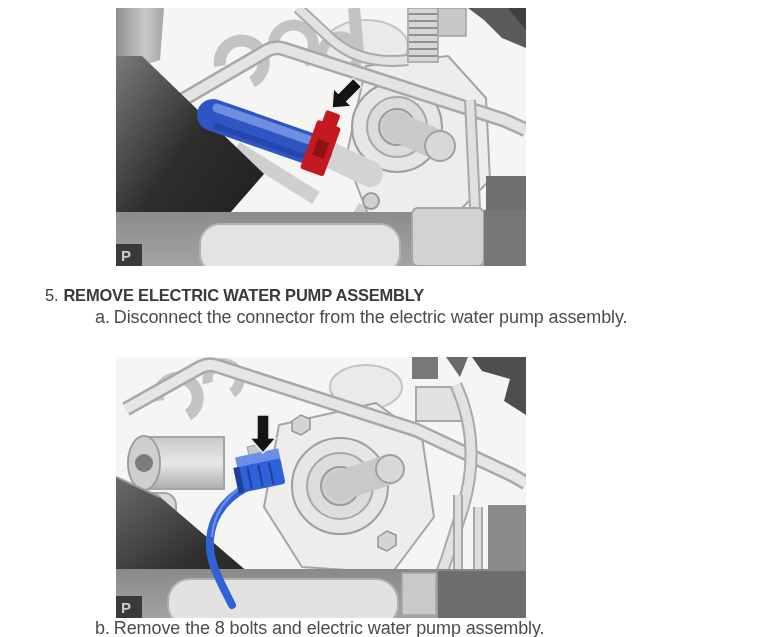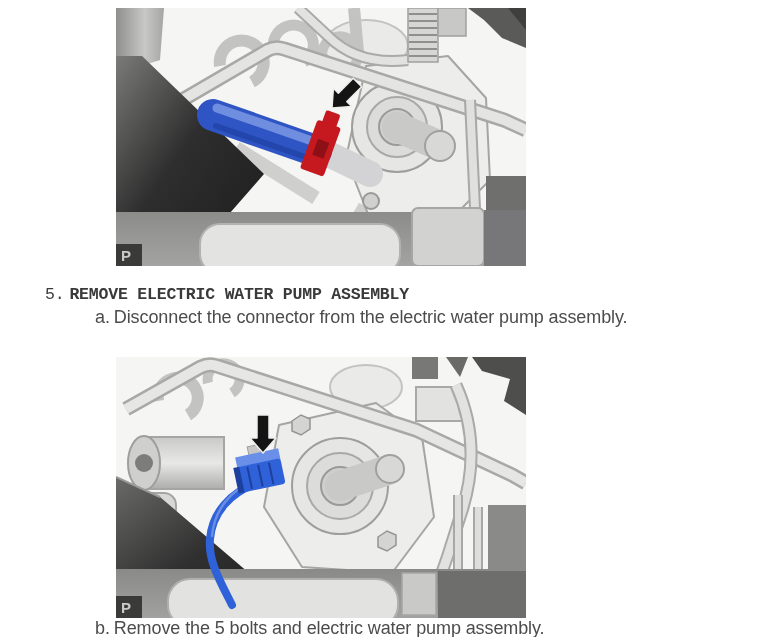--- a/index.html
+++ b/index.html
@@ -22,21 +22,20 @@
   #fig1 { top: 8px;   height: 258px; }
   #fig2 { top: 357px; height: 261px; }
   .step-heading {
     position: absolute;
     left: 45px; top: 285px;
     font-size: 16.5px;
     line-height: 20px;
     color: #3a3a3a;
     white-space: nowrap;
     letter-spacing: -0.2px;
-    font-family: Liberation Mono, monospace;
   }
   .step-heading .num { font-weight: 400; margin-right: 5px; }
   .step-heading .ttl { font-weight: 700; }
   .substep {
     position: absolute;
     left: 95px;
     font-size: 18px;
     line-height: 20px;
     color: #4c4c4c;
     white-space: nowrap;
@@ -266,14 +265,14 @@
     </g>
 
     <g>
       <rect x="0" y="239" width="26" height="22" fill="#3a3a38"></rect>
       <text x="5" y="256" class="corner-p">P</text>
     </g>
   </svg>
 </figure>
 
 <div class="substep" id="substep-b">
-  <span class="lbl">b.</span><span>Remove the 5 bolts and electric water pump assembly.</span>
+  <span class="lbl">b.</span><span>Remove the 8 bolts and electric water pump assembly.</span>
 </div>
 
 </body></html>

